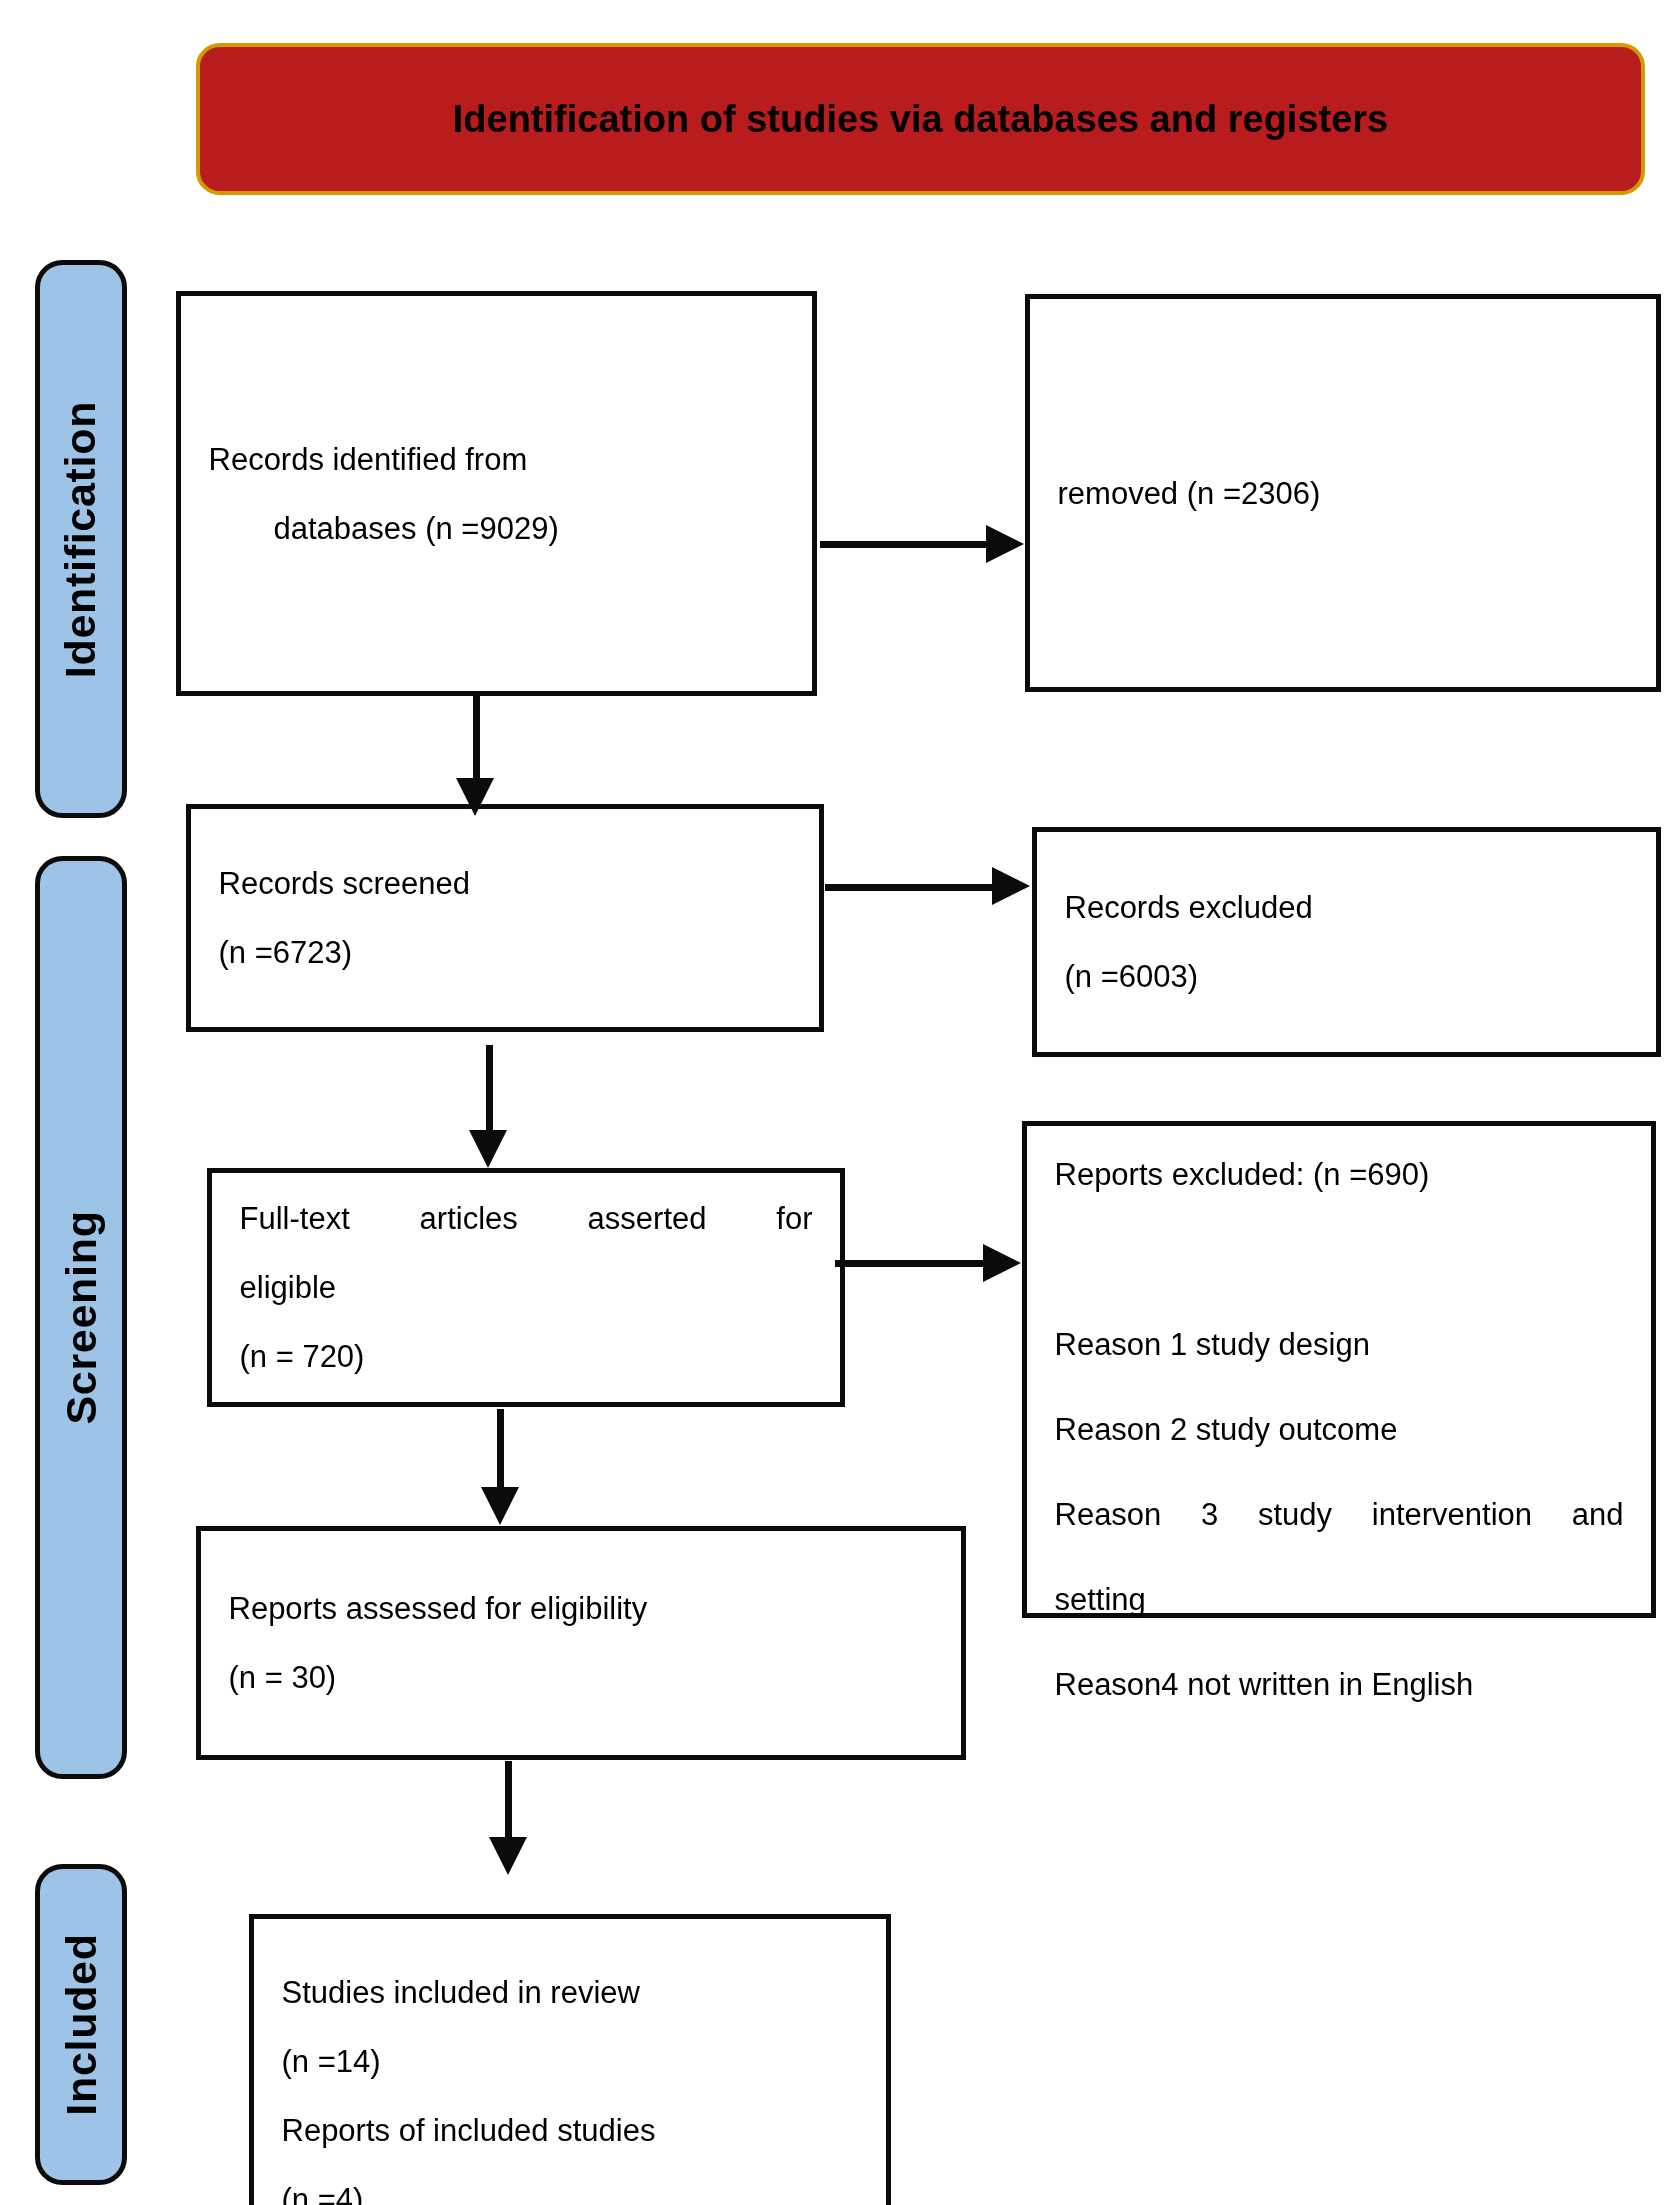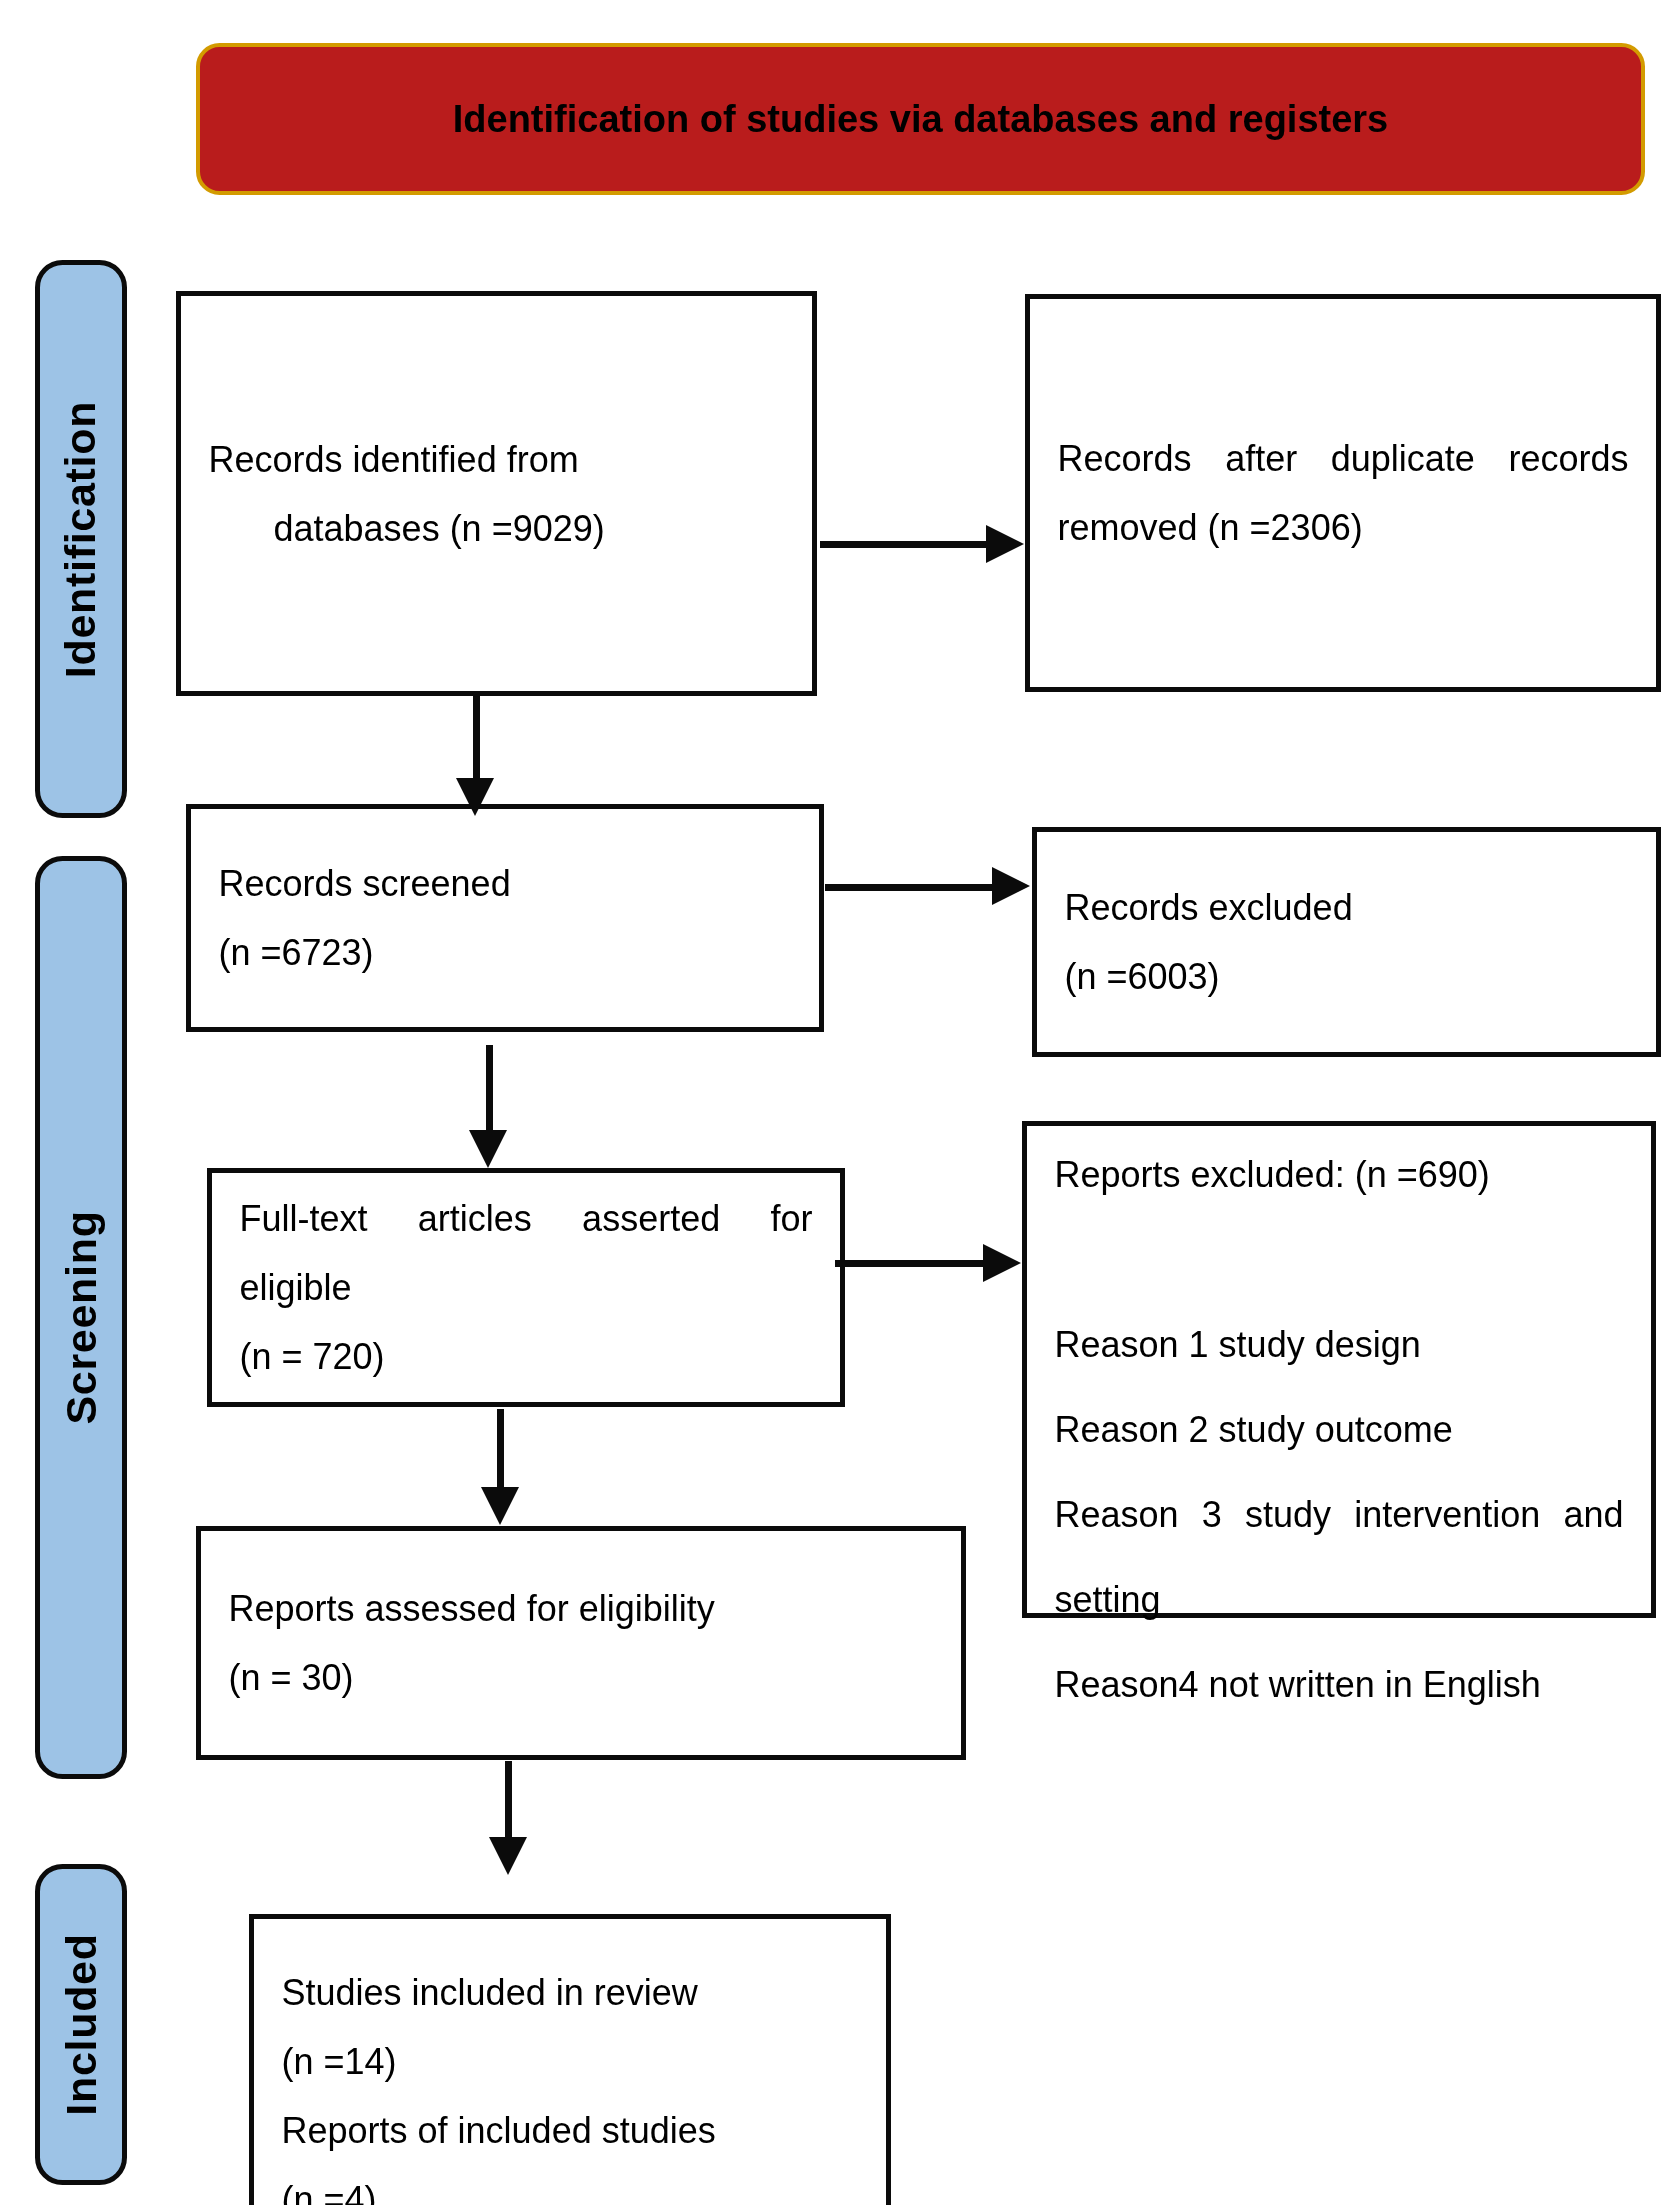--- a/index.html
+++ b/index.html
@@ -50,21 +50,21 @@
     position:absolute;
     background:#ffffff;
     border:5.9px solid #0b0b0b;
     box-sizing:border-box;
     display:flex; flex-direction:column; justify-content:center;
     padding:6.5px 27.5px;
   }
   .fbox.top-align { justify-content:flex-start; padding-top:14.4px;gap:16px; }
   .fbox.top-pad { justify-content:flex-start; padding-top:39px; }
   .line {
-    font-size:36px;
+    font-size:31px;
     line-height:69px;
     min-height:69px;
     white-space:nowrap;
   }
   .line.stretch {
     white-space:normal;
     text-align:justify;
     text-align-last:justify;
   }
   .line.indent { padding-left:65px; }
@@ -103,21 +103,20 @@
   <div class="stage" style="top:1864px; height:321px;">
     <div class="vtext">Included</div>
   </div>
 
   <div class="fbox" style="left:176px; top:291px; width:641px; height:405px;">
     <div class="line">Records identified from</div>
     <div class="line indent">databases (n =9029)</div>
   </div>
 
   <div class="fbox" style="left:1025px; top:294px; width:636px; height:398px;">
-    <div class="line stretch">Records after duplicate records</div>
     <div class="line">removed (n =2306)</div>
   </div>
 
   <div class="fbox" style="left:186px; top:780px; width:638px; height:228px;margin-top:24px;">
     <div class="line">Records screened</div>
     <div class="line">(n =6723)</div>
   </div>
 
   <div class="fbox" style="left:1032px; top:827px; width:629px; height:230px;justify-content:center;">
     <div class="line">Records excluded</div>

